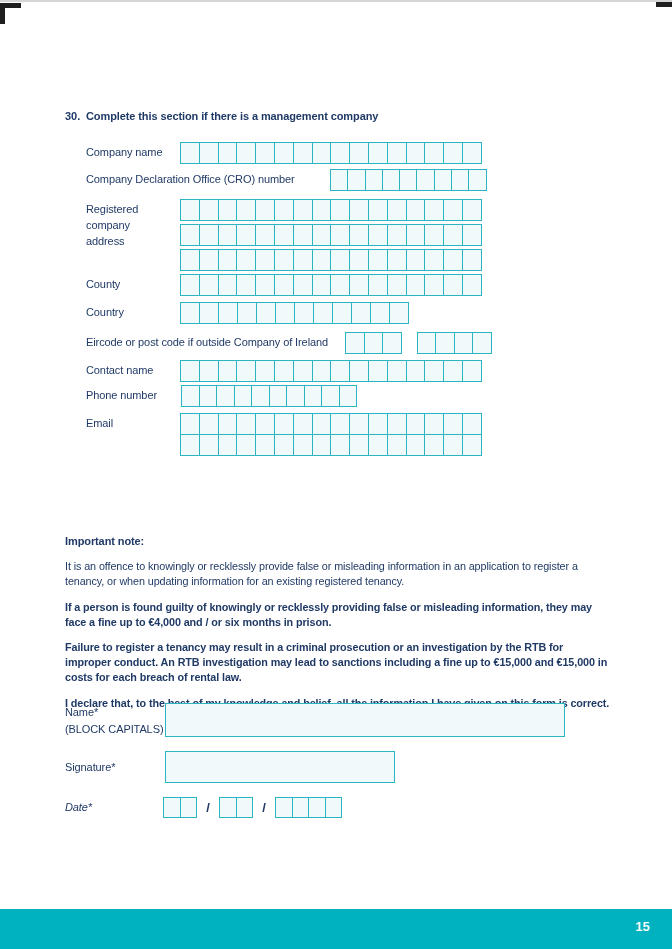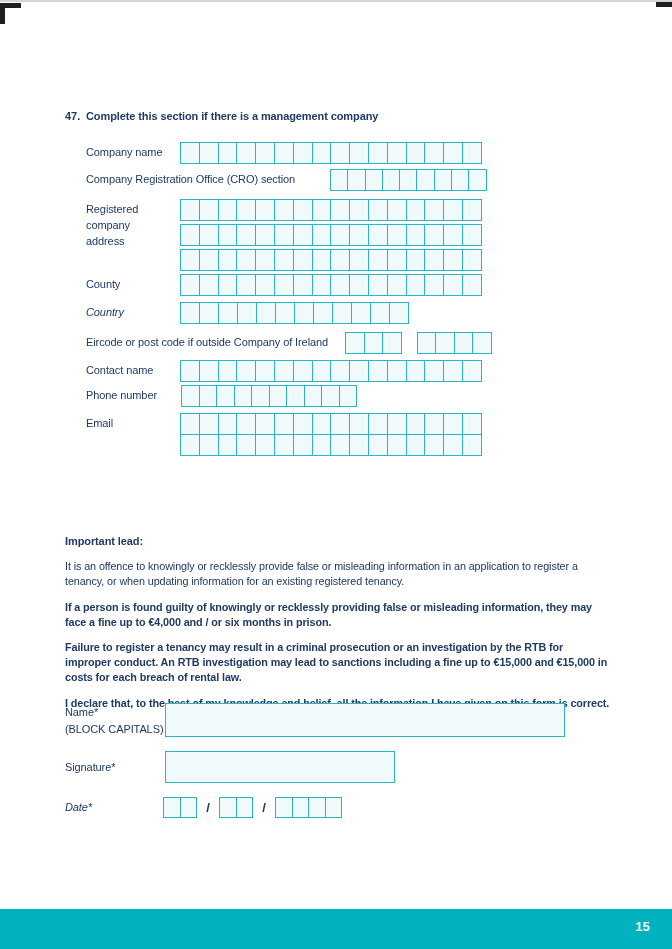--- a/index.html
+++ b/index.html
@@ -51,21 +51,21 @@
 </head>
 <body>
 
 <div class="page">
   <div class="topline"></div>
   <div class="crop tl"></div>
   <div class="crop tr"></div>
   <div class="crop bl"></div>
   <div class="crop br"></div>
 
-  <span class="qnum" style="top:110px;">47.</span>
+  <span class="qnum" style="top:110px;">30.</span>
   <span class="qtext" style="top:110px;">Complete this section if there is a management company</span>
 
   <span class="flabel" style="top:146px;">Company name</span>
   <div class="cellrow" style="left:180px;top:142px;">
       <div class="cellgroup">
         <div class="cell" style="width: 19.8px; height: 22px;"></div>
         <div class="cell" style="width: 19.8px; height: 22px;"></div>
         <div class="cell" style="width: 19.8px; height: 22px;"></div>
         <div class="cell" style="width: 19.8px; height: 22px;"></div>
         <div class="cell" style="width: 19.8px; height: 22px;"></div>
@@ -76,21 +76,21 @@
         <div class="cell" style="width: 19.8px; height: 22px;"></div>
         <div class="cell" style="width: 19.8px; height: 22px;"></div>
         <div class="cell" style="width: 19.8px; height: 22px;"></div>
         <div class="cell" style="width: 19.8px; height: 22px;"></div>
         <div class="cell" style="width: 19.8px; height: 22px;"></div>
         <div class="cell" style="width: 19.8px; height: 22px;"></div>
         <div class="cell" style="width: 19.8px; height: 22px;"></div>
       </div>
     </div>
 
-  <span class="flabel" style="top:173px;">Company Registration Office (CRO) section</span>
+  <span class="flabel" style="top:173px;">Company Declaration Office (CRO) number</span>
   <div class="cellrow" style="left:330px;top:169px;">
       <div class="cellgroup">
         <div class="cell" style="width: 18.3px; height: 22px;"></div>
         <div class="cell" style="width: 18.3px; height: 22px;"></div>
         <div class="cell" style="width: 18.3px; height: 22px;"></div>
         <div class="cell" style="width: 18.3px; height: 22px;"></div>
         <div class="cell" style="width: 18.3px; height: 22px;"></div>
         <div class="cell" style="width: 18.3px; height: 22px;"></div>
         <div class="cell" style="width: 18.3px; height: 22px;"></div>
         <div class="cell" style="width: 18.3px; height: 22px;"></div>
@@ -179,21 +179,21 @@
         <div class="cell" style="width: 19.8px; height: 22px;"></div>
         <div class="cell" style="width: 19.8px; height: 22px;"></div>
         <div class="cell" style="width: 19.8px; height: 22px;"></div>
         <div class="cell" style="width: 19.8px; height: 22px;"></div>
         <div class="cell" style="width: 19.8px; height: 22px;"></div>
         <div class="cell" style="width: 19.8px; height: 22px;"></div>
         <div class="cell" style="width: 19.8px; height: 22px;"></div>
       </div>
     </div>
 
-  <span class="flabel" style="top:306px;font-style:italic;">Country</span>
+  <span class="flabel" style="top:306px;">Country</span>
   <div class="cellrow" style="left:180px;top:302px;">
       <div class="cellgroup">
         <div class="cell" style="width: 20px; height: 22px;"></div>
         <div class="cell" style="width: 20px; height: 22px;"></div>
         <div class="cell" style="width: 20px; height: 22px;"></div>
         <div class="cell" style="width: 20px; height: 22px;"></div>
         <div class="cell" style="width: 20px; height: 22px;"></div>
         <div class="cell" style="width: 20px; height: 22px;"></div>
         <div class="cell" style="width: 20px; height: 22px;"></div>
         <div class="cell" style="width: 20px; height: 22px;"></div>
@@ -295,21 +295,21 @@
         <div class="cell" style="width: 19.8px; height: 22px;"></div>
         <div class="cell" style="width: 19.8px; height: 22px;"></div>
         <div class="cell" style="width: 19.8px; height: 22px;"></div>
         <div class="cell" style="width: 19.8px; height: 22px;"></div>
         <div class="cell" style="width: 19.8px; height: 22px;"></div>
       </div>
     </div>
 
 
   <div class="body9">
-    <p class="note">Important lead:</p>
+    <p class="note">Important note:</p>
     <p>It is an offence to knowingly or recklessly provide false or misleading information in an application to register a tenancy, or when updating information for an existing registered tenancy.</p>
     <p class="b">If a person is found guilty of knowingly or recklessly providing false or misleading information, they may face a fine up to €4,000 and / or six months in prison.</p>
     <p class="b">Failure to register a tenancy may result in a criminal prosecution or an investigation by the RTB for improper conduct. An RTB investigation may lead to sanctions including a fine up to €15,000 and €15,000 in costs for each breach of rental law.</p>
     <p class="b">I declare that, to the best of my knowledge and belief, all the information I have given on this form is correct.</p>
   </div>
 
   <span class="blabel" style="top:706px;">Name*</span>
   <span class="blabel" style="top:723px;">(BLOCK CAPITALS)</span>
   <div class="bigbox" style="left:165px;top:703px;width:400px;height:34px;"></div>
 

